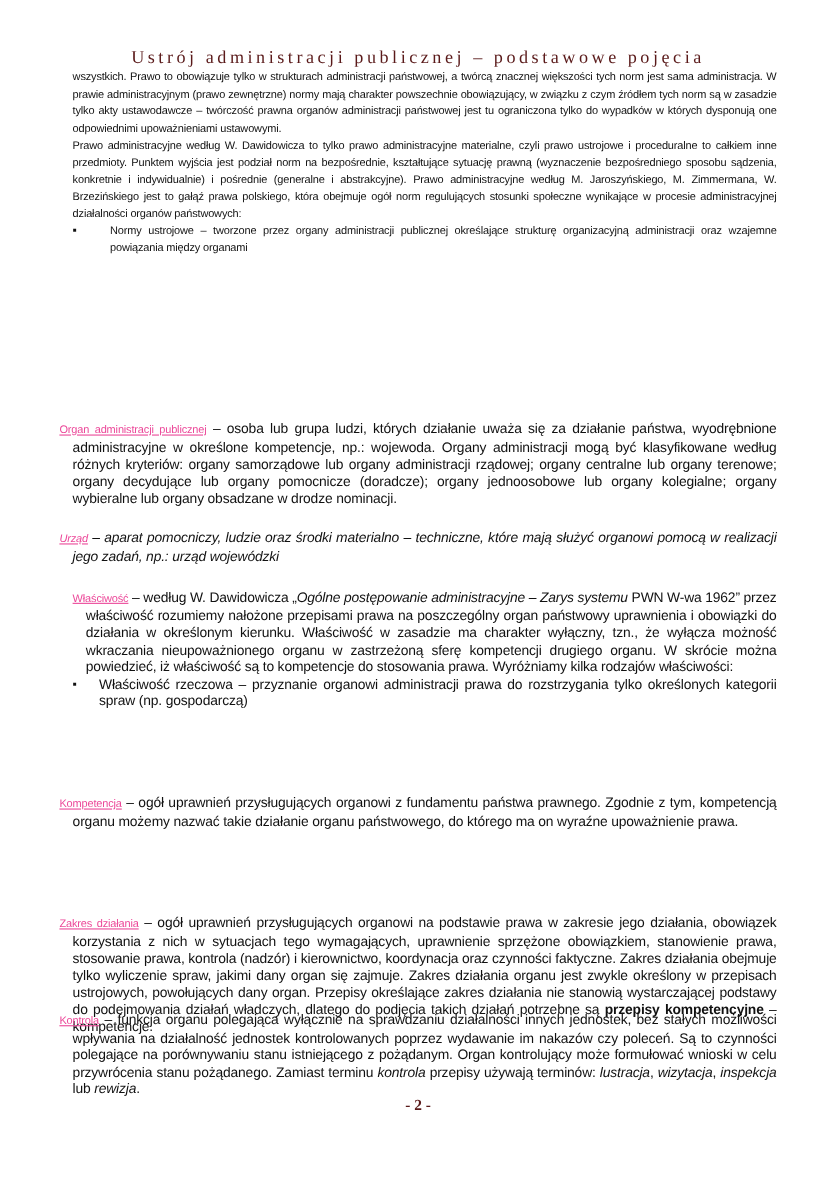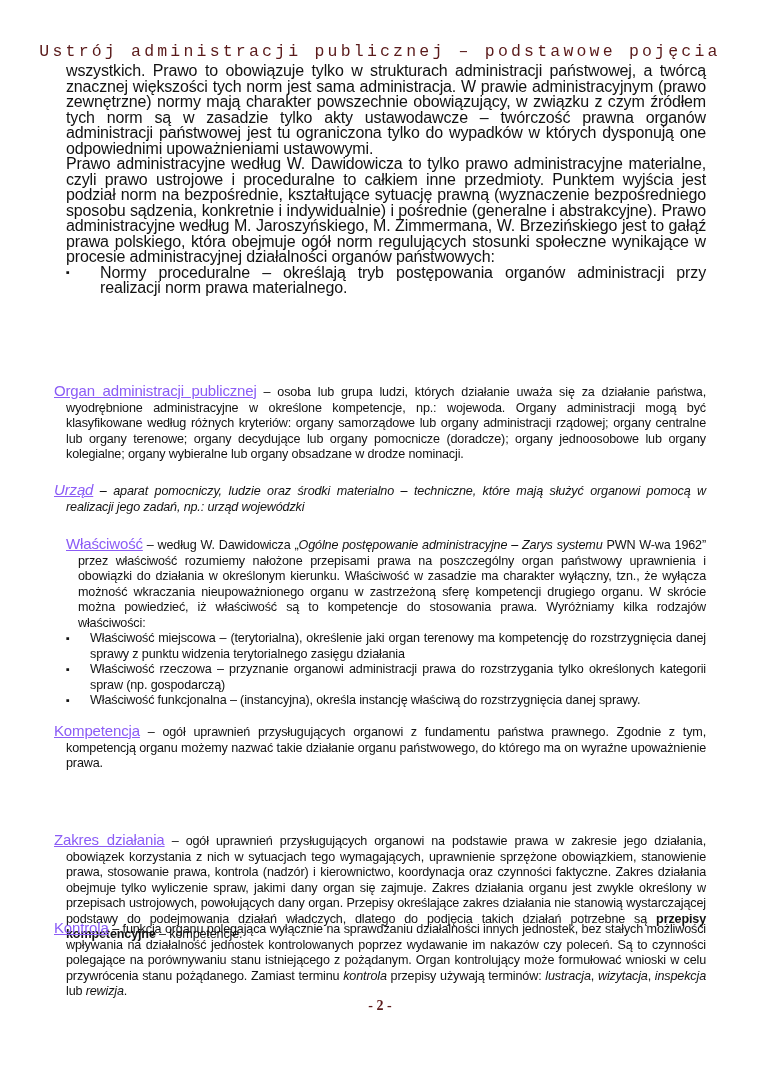--- a/index.html
+++ b/index.html
@@ -1,69 +1,67 @@
 <!DOCTYPE html>
 <html><head>
   <meta charset="utf-8">
   <style>
     html, body { margin: 0; padding: 0; background: #ffffff; }
     body { width: 760px; height: 1075px; position: relative; overflow: hidden;
            font-family: "Liberation Sans", sans-serif; color: #111; }
     .page-header { position: absolute; top: 42px; left: 0; width: 760px; text-align: center;
-           font-family: Liberation Mono, monospace; font-size: 16.5px;
+           font-family: Liberation Serif, serif; font-size: 16.5px;
            letter-spacing: 3.2px; color: #5a1a1a; }
     .content { position: absolute; top: 63px; left: 66px; width: 640px;
-           font-size: 16px; line-height: 15.5px; text-align: justify; letter-spacing: -0.15px; }
+           font-size: 10px; line-height: 15.5px; text-align: justify; letter-spacing: -0.15px; }
     .content p { margin: 0; }
     ul.bullets { margin: 0; padding: 0; list-style: none; }
     ul.bullets li { position: relative; padding-left: 34px; }
     ul.bullets li::before { content: "▪"; position: absolute; left: 0; top: 0; font-size: 11px; }
     ul.bullets.wl li { padding-left: 24px; }
     .term-block { position: absolute; left: 54px; width: 652px; font-size: 12.6px;
            line-height: 15.5px; text-align: justify; letter-spacing: -0.15px; }
-    .term { color: #8b5cf6; text-decoration: underline; font-size: 15px; }
+    .term { color: #ec4899; text-decoration: underline; font-size: 10px; }
     .term-block p { margin: 0; }
     .bold { font-weight: bold; }
     .ital { font-style: italic; }
     .page-number { position: absolute; top: 998px; left: 0; width: 760px; text-align: center;
            font-family: "Liberation Serif", serif; font-size: 14px; color: #5a1a1a; font-weight: bold; }
   </style>
 </head>
 <body>
 
 <div class="page-header">Ustrój administracji publicznej – podstawowe pojęcia</div>
 
 <div class="content">
   <p>wszystkich. Prawo to obowiązuje tylko w strukturach administracji państwowej, a twórcą znacznej większości tych norm jest sama administracja. W prawie administracyjnym (prawo zewnętrzne) normy mają charakter powszechnie obowiązujący, w związku z czym źródłem tych norm są w zasadzie tylko akty ustawodawcze – twórczość prawna organów administracji państwowej jest tu ograniczona tylko do wypadków w których dysponują one odpowiednimi upoważnieniami ustawowymi.</p>
   <p>Prawo administracyjne według W. Dawidowicza to tylko prawo administracyjne materialne, czyli prawo ustrojowe i proceduralne to całkiem inne przedmioty. Punktem wyjścia jest podział norm na bezpośrednie, kształtujące sytuację prawną (wyznaczenie bezpośredniego sposobu sądzenia, konkretnie i indywidualnie) i pośrednie (generalne i abstrakcyjne). Prawo administracyjne według M. Jaroszyńskiego, M. Zimmermana, W. Brzezińskiego jest to gałąź prawa polskiego, która obejmuje ogół norm regulujących stosunki społeczne wynikające w procesie administracyjnej działalności organów państwowych:</p>
   <ul class="bullets">
-    <li>Normy proceduralne – określają tryb postępowania organów administracji przy realizacji norm prawa materialnego.</li>
+    <li>Normy ustrojowe – tworzone przez organy administracji publicznej określające strukturę organizacyjną administracji oraz wzajemne powiązania między organami</li>
   </ul>
 </div>
 
 <div class="term-block" style="top:383px;">
   <p style="padding-left:12px; text-indent:-12px;">
     <a class="term">Organ administracji publicznej</a><span> – osoba lub grupa ludzi, których działanie uważa się za działanie państwa, wyodrębnione administracyjne w określone kompetencje, np.: wojewoda. Organy administracji mogą być klasyfikowane według różnych kryteriów: organy samorządowe lub organy administracji rządowej; organy centralne lub organy terenowe; organy decydujące lub organy pomocnicze (doradcze); organy jednoosobowe lub organy kolegialne; organy wybieralne lub organy obsadzane w drodze nominacji.</span>
   </p>
 </div>
 
 <div class="term-block" style="top:482px;font-style:italic;">
   <p style="padding-left:12px; text-indent:-12px;">
     <a class="term">Urząd</a><span> – aparat pomocniczy, ludzie oraz środki materialno – techniczne, które mają służyć organowi pomocą w realizacji jego zadań, np.: urząd wojewódzki</span>
   </p>
 </div>
 
 <div class="term-block" style="top:536px;">
   <p style="padding-left:12px; text-indent:-12px;margin-left:12px;">
     <a class="term">Właściwość</a><span> – według W. Dawidowicza „</span><span class="ital">Ogólne postępowanie administracyjne – Zarys systemu</span><span> PWN W-wa 1962” przez właściwość rozumiemy nałożone przepisami prawa na poszczególny organ państwowy uprawnienia i obowiązki do działania w określonym kierunku. Właściwość w zasadzie ma charakter wyłączny, tzn., że wyłącza możność wkraczania nieupoważnionego organu w zastrzeżoną sferę kompetencji drugiego organu. W skrócie można powiedzieć, iż właściwość są to kompetencje do stosowania prawa. Wyróżniamy kilka rodzajów właściwości:</span>
   </p>
   <ul class="bullets wl" style="margin-left:12px;">
-    <li>Właściwość miejscowa – (terytorialna), określenie jaki organ terenowy ma kompetencję do rozstrzygnięcia danej sprawy z punktu widzenia terytorialnego zasięgu działania</li>
     <li>Właściwość rzeczowa – przyznanie organowi administracji prawa do rozstrzygania tylko określonych kategorii spraw (np. gospodarczą)</li>
-    <li>Właściwość funkcjonalna – (instancyjna), określa instancję właściwą do rozstrzygnięcia danej sprawy.</li>
   </ul>
 </div>
 
 <div class="term-block" style="top:723px;">
   <p style="padding-left:12px; text-indent:-12px;">
     <a class="term">Kompetencja</a><span> – ogół uprawnień przysługujących organowi z fundamentu państwa prawnego. Zgodnie z tym, kompetencją organu możemy nazwać takie działanie organu państwowego, do którego ma on wyraźne upoważnienie prawa.</span>
   </p>
 </div>
 
 <div class="term-block" style="top:793px;margin-top:39px;">

